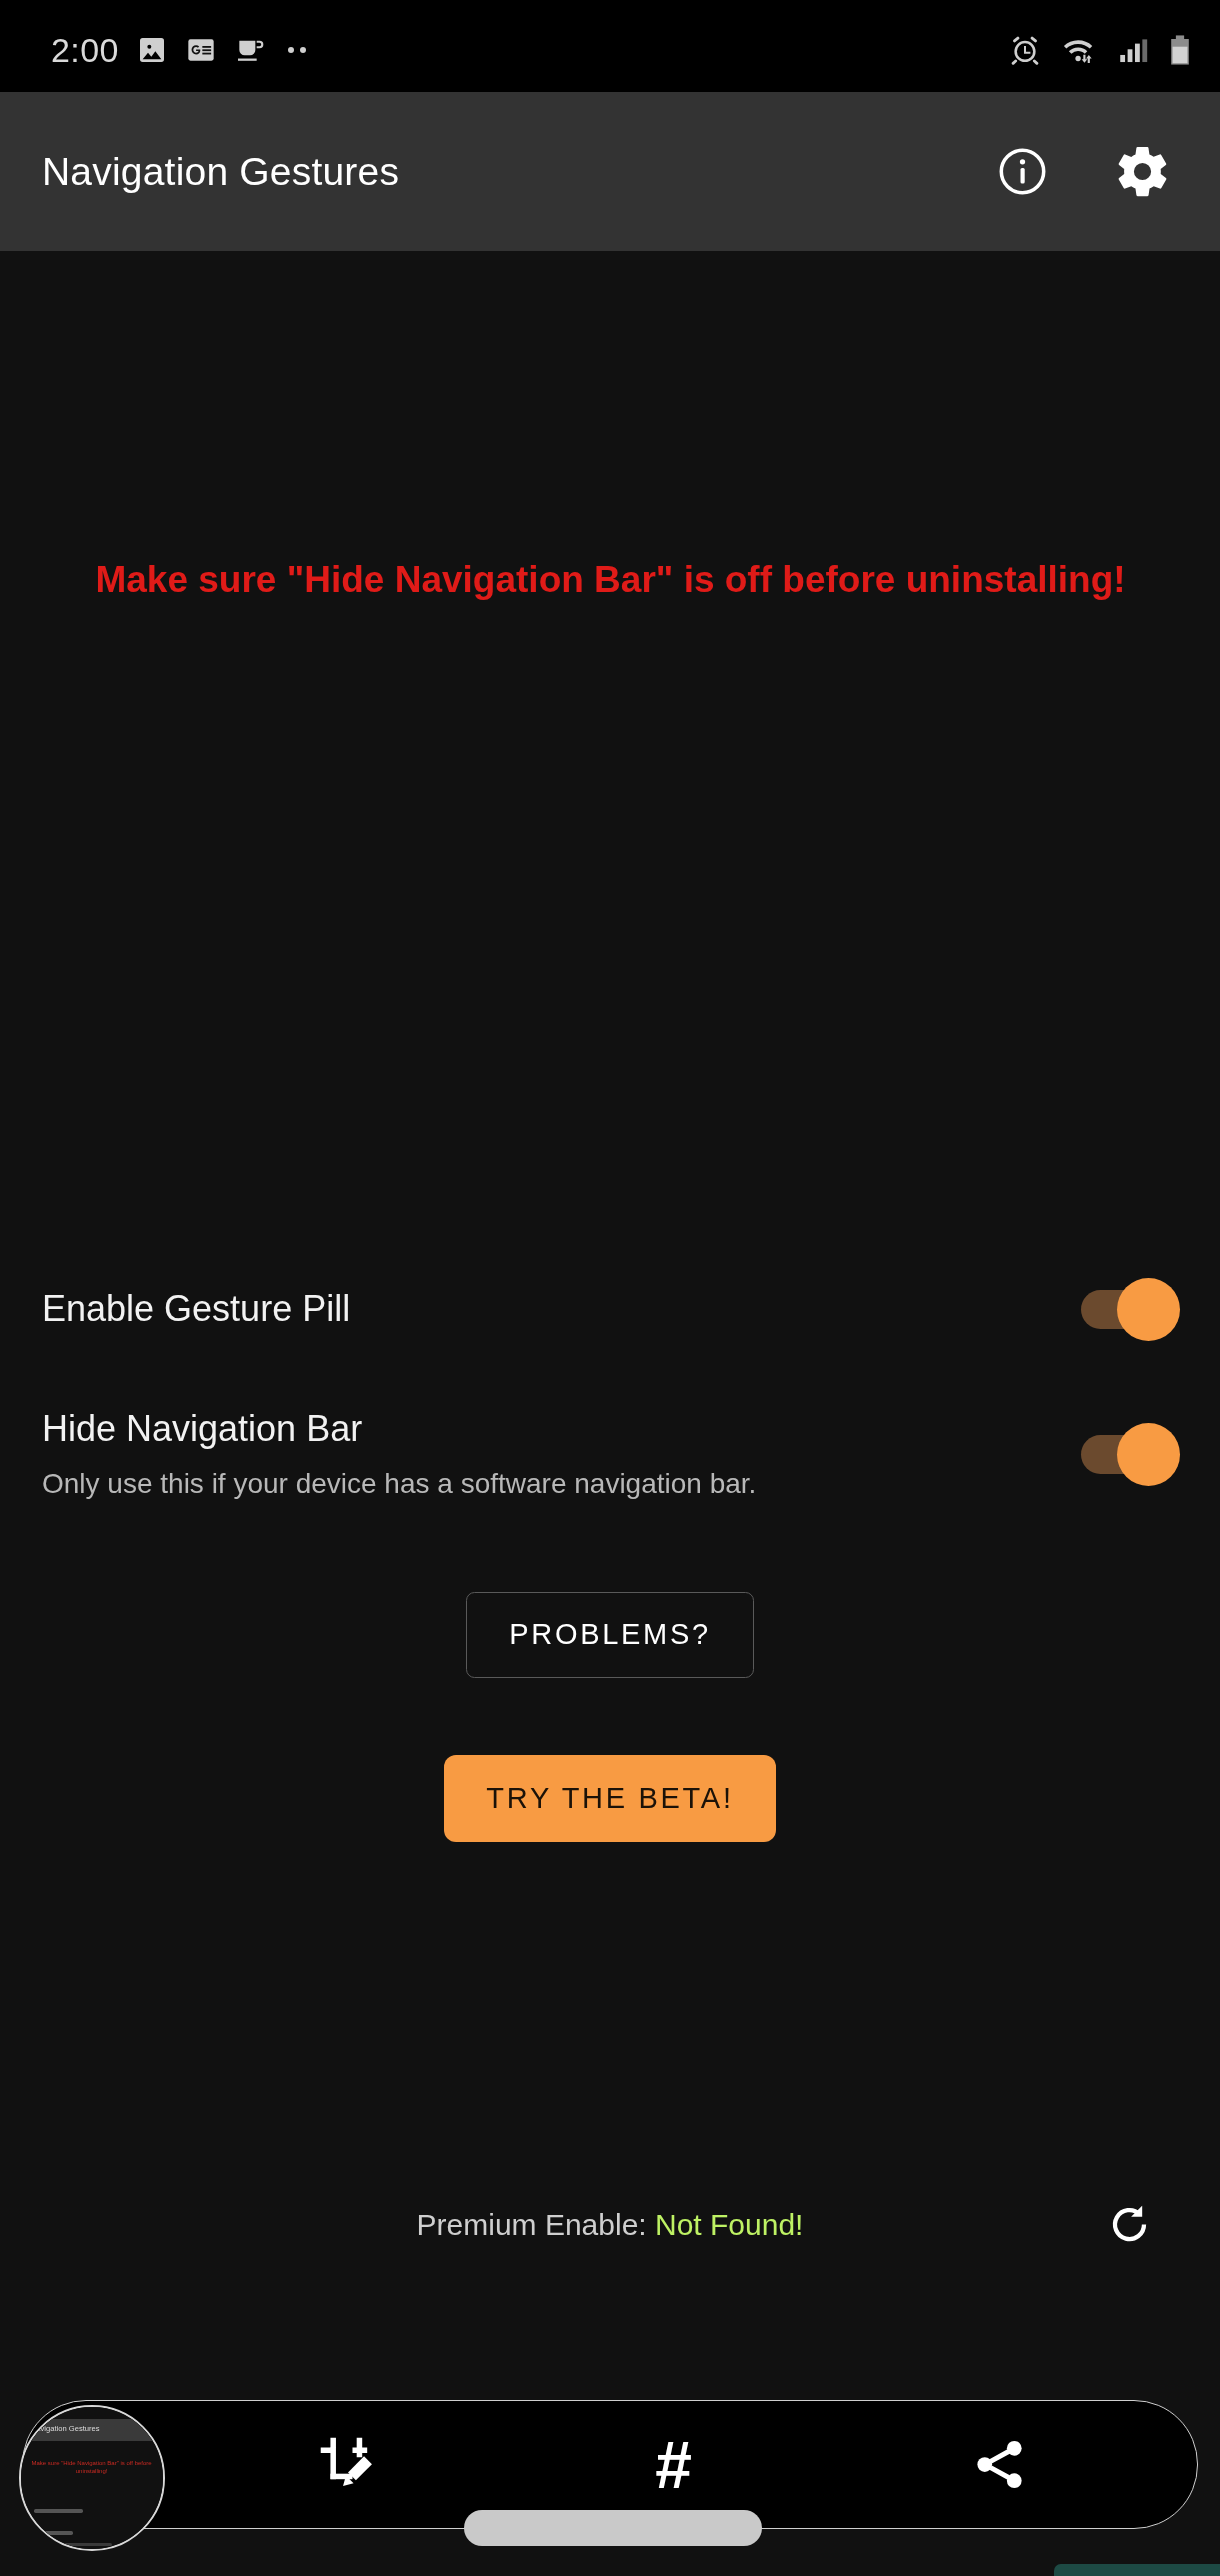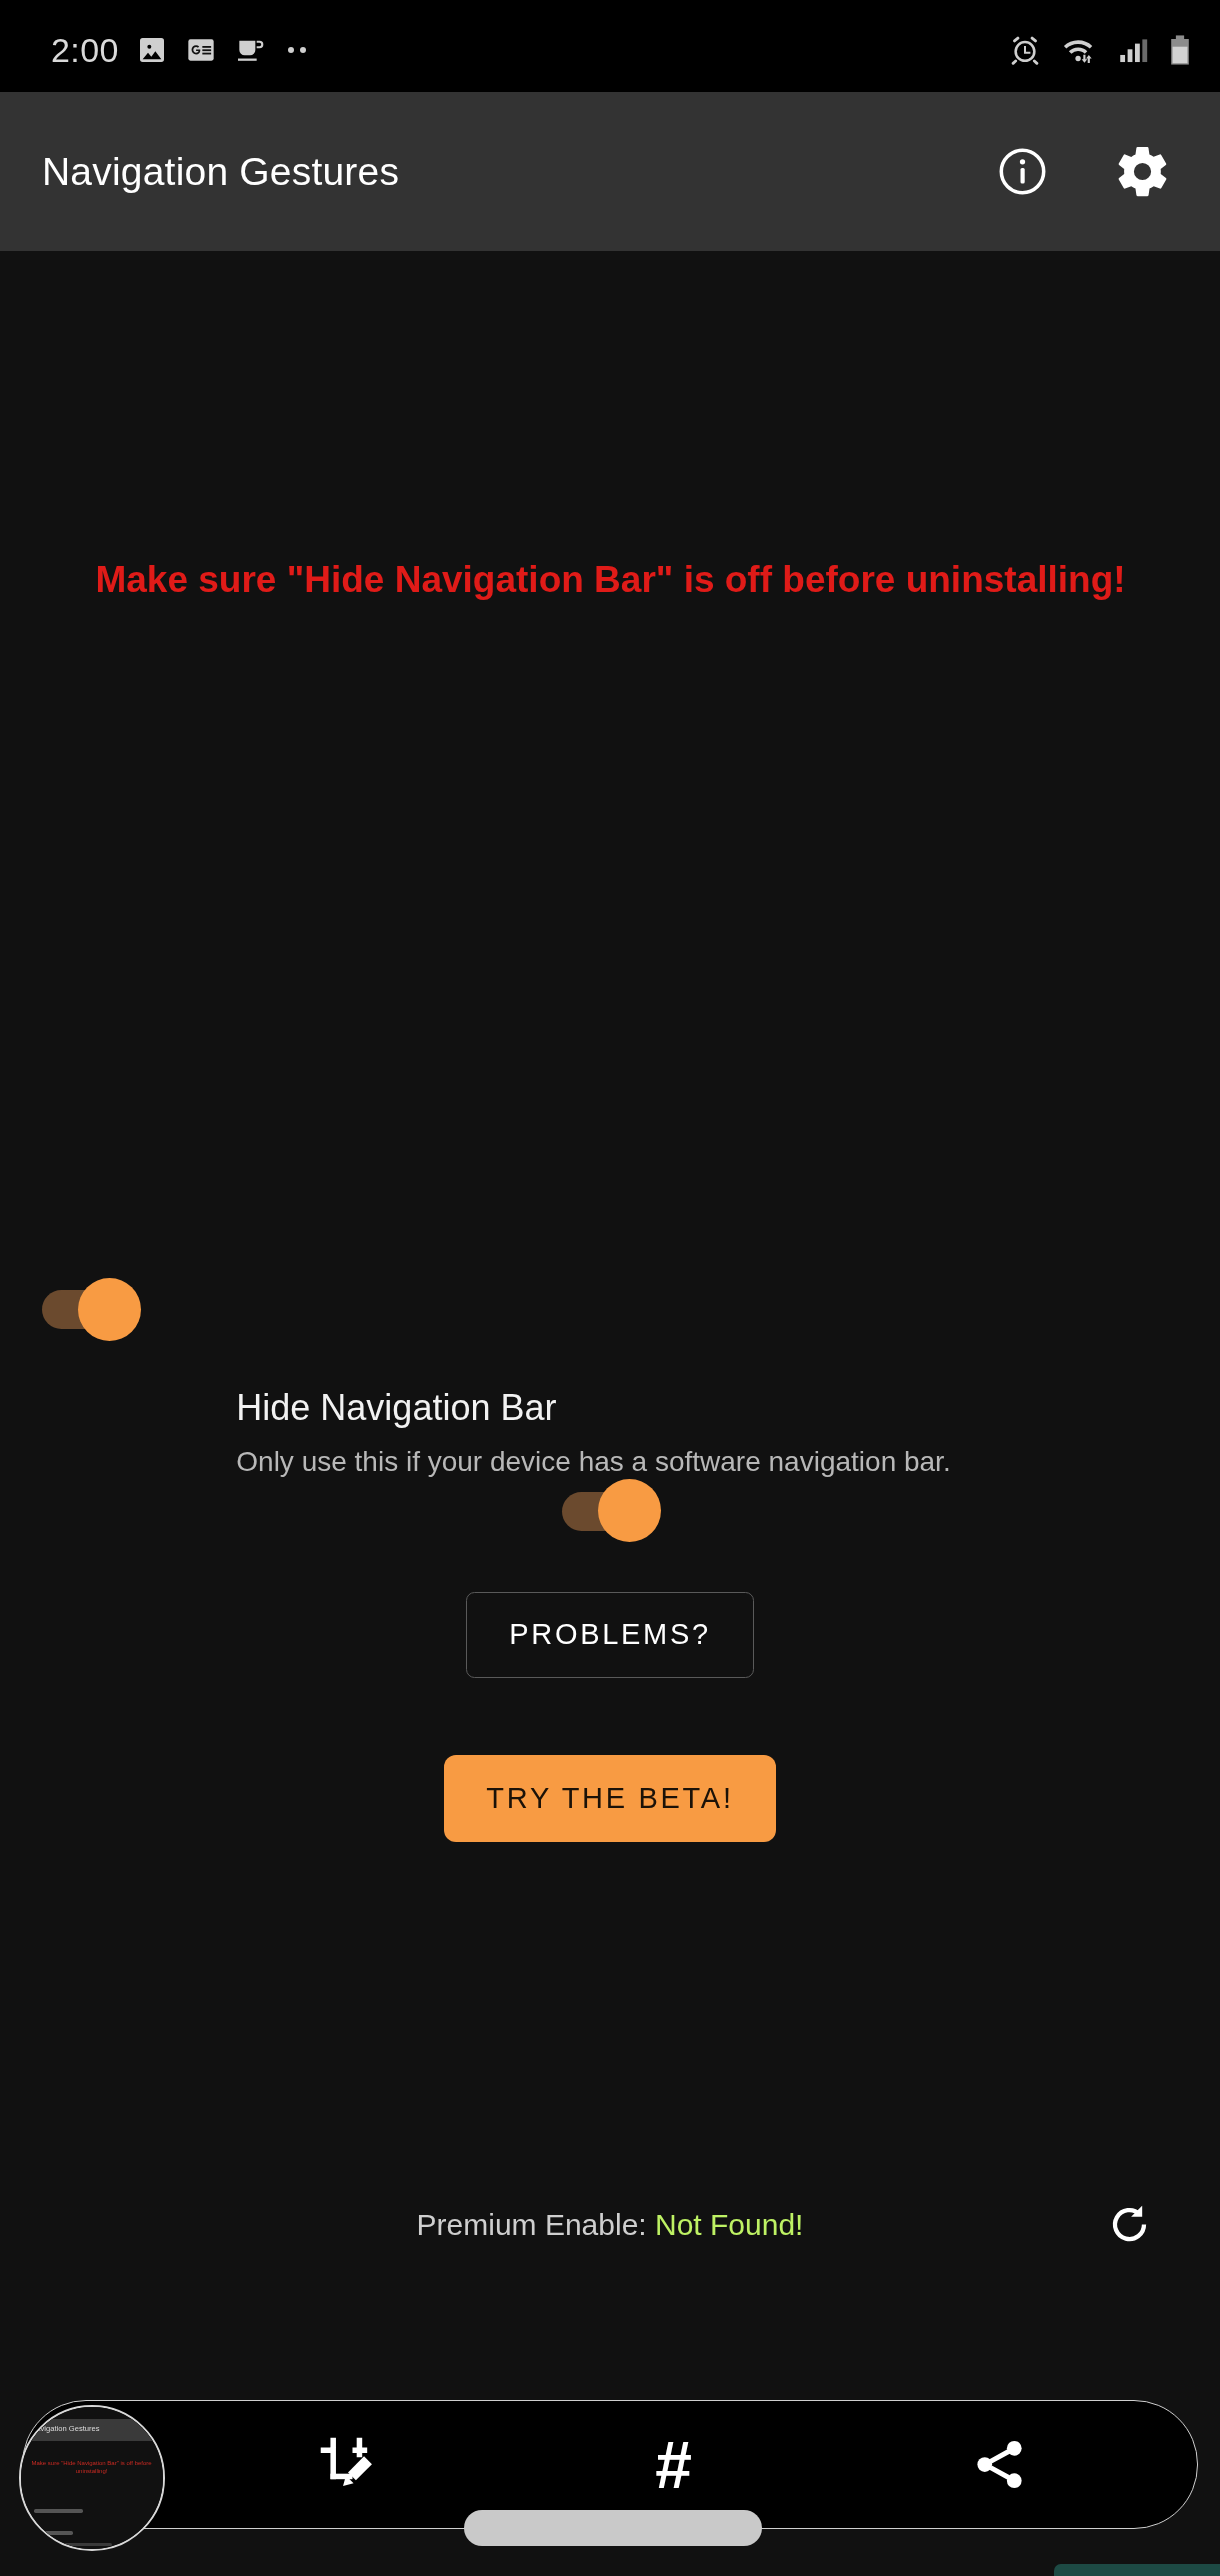--- a/index.html
+++ b/index.html
@@ -404,27 +404,30 @@
         </svg>
       </div>
     </div>
   </div>
 
   <div class="content">
 
     <div class="warning">Make sure "Hide Navigation Bar" is off before uninstalling!</div>
 
     <div class="pref-row" style="top:1007px;height:102px;">
+      <div class="pref-texts">
+        <div class="pref-title">Enable Gesture Pill</div>
+      </div>
       <div class="switch">
         <div class="track"></div>
         <div class="thumb"></div>
       </div>
     </div>
 
-    <div class="pref-row" style="top:1135px;height:136px;flex-direction:column;">
+    <div class="pref-row" style="top:1135px;height:136px;">
       <div class="pref-texts">
         <div class="pref-title">Hide Navigation Bar</div>
         <div class="pref-sub">Only use this if your device has a software navigation bar.</div>
       </div>
       <div class="switch">
         <div class="track"></div>
         <div class="thumb"></div>
       </div>
     </div>
 

